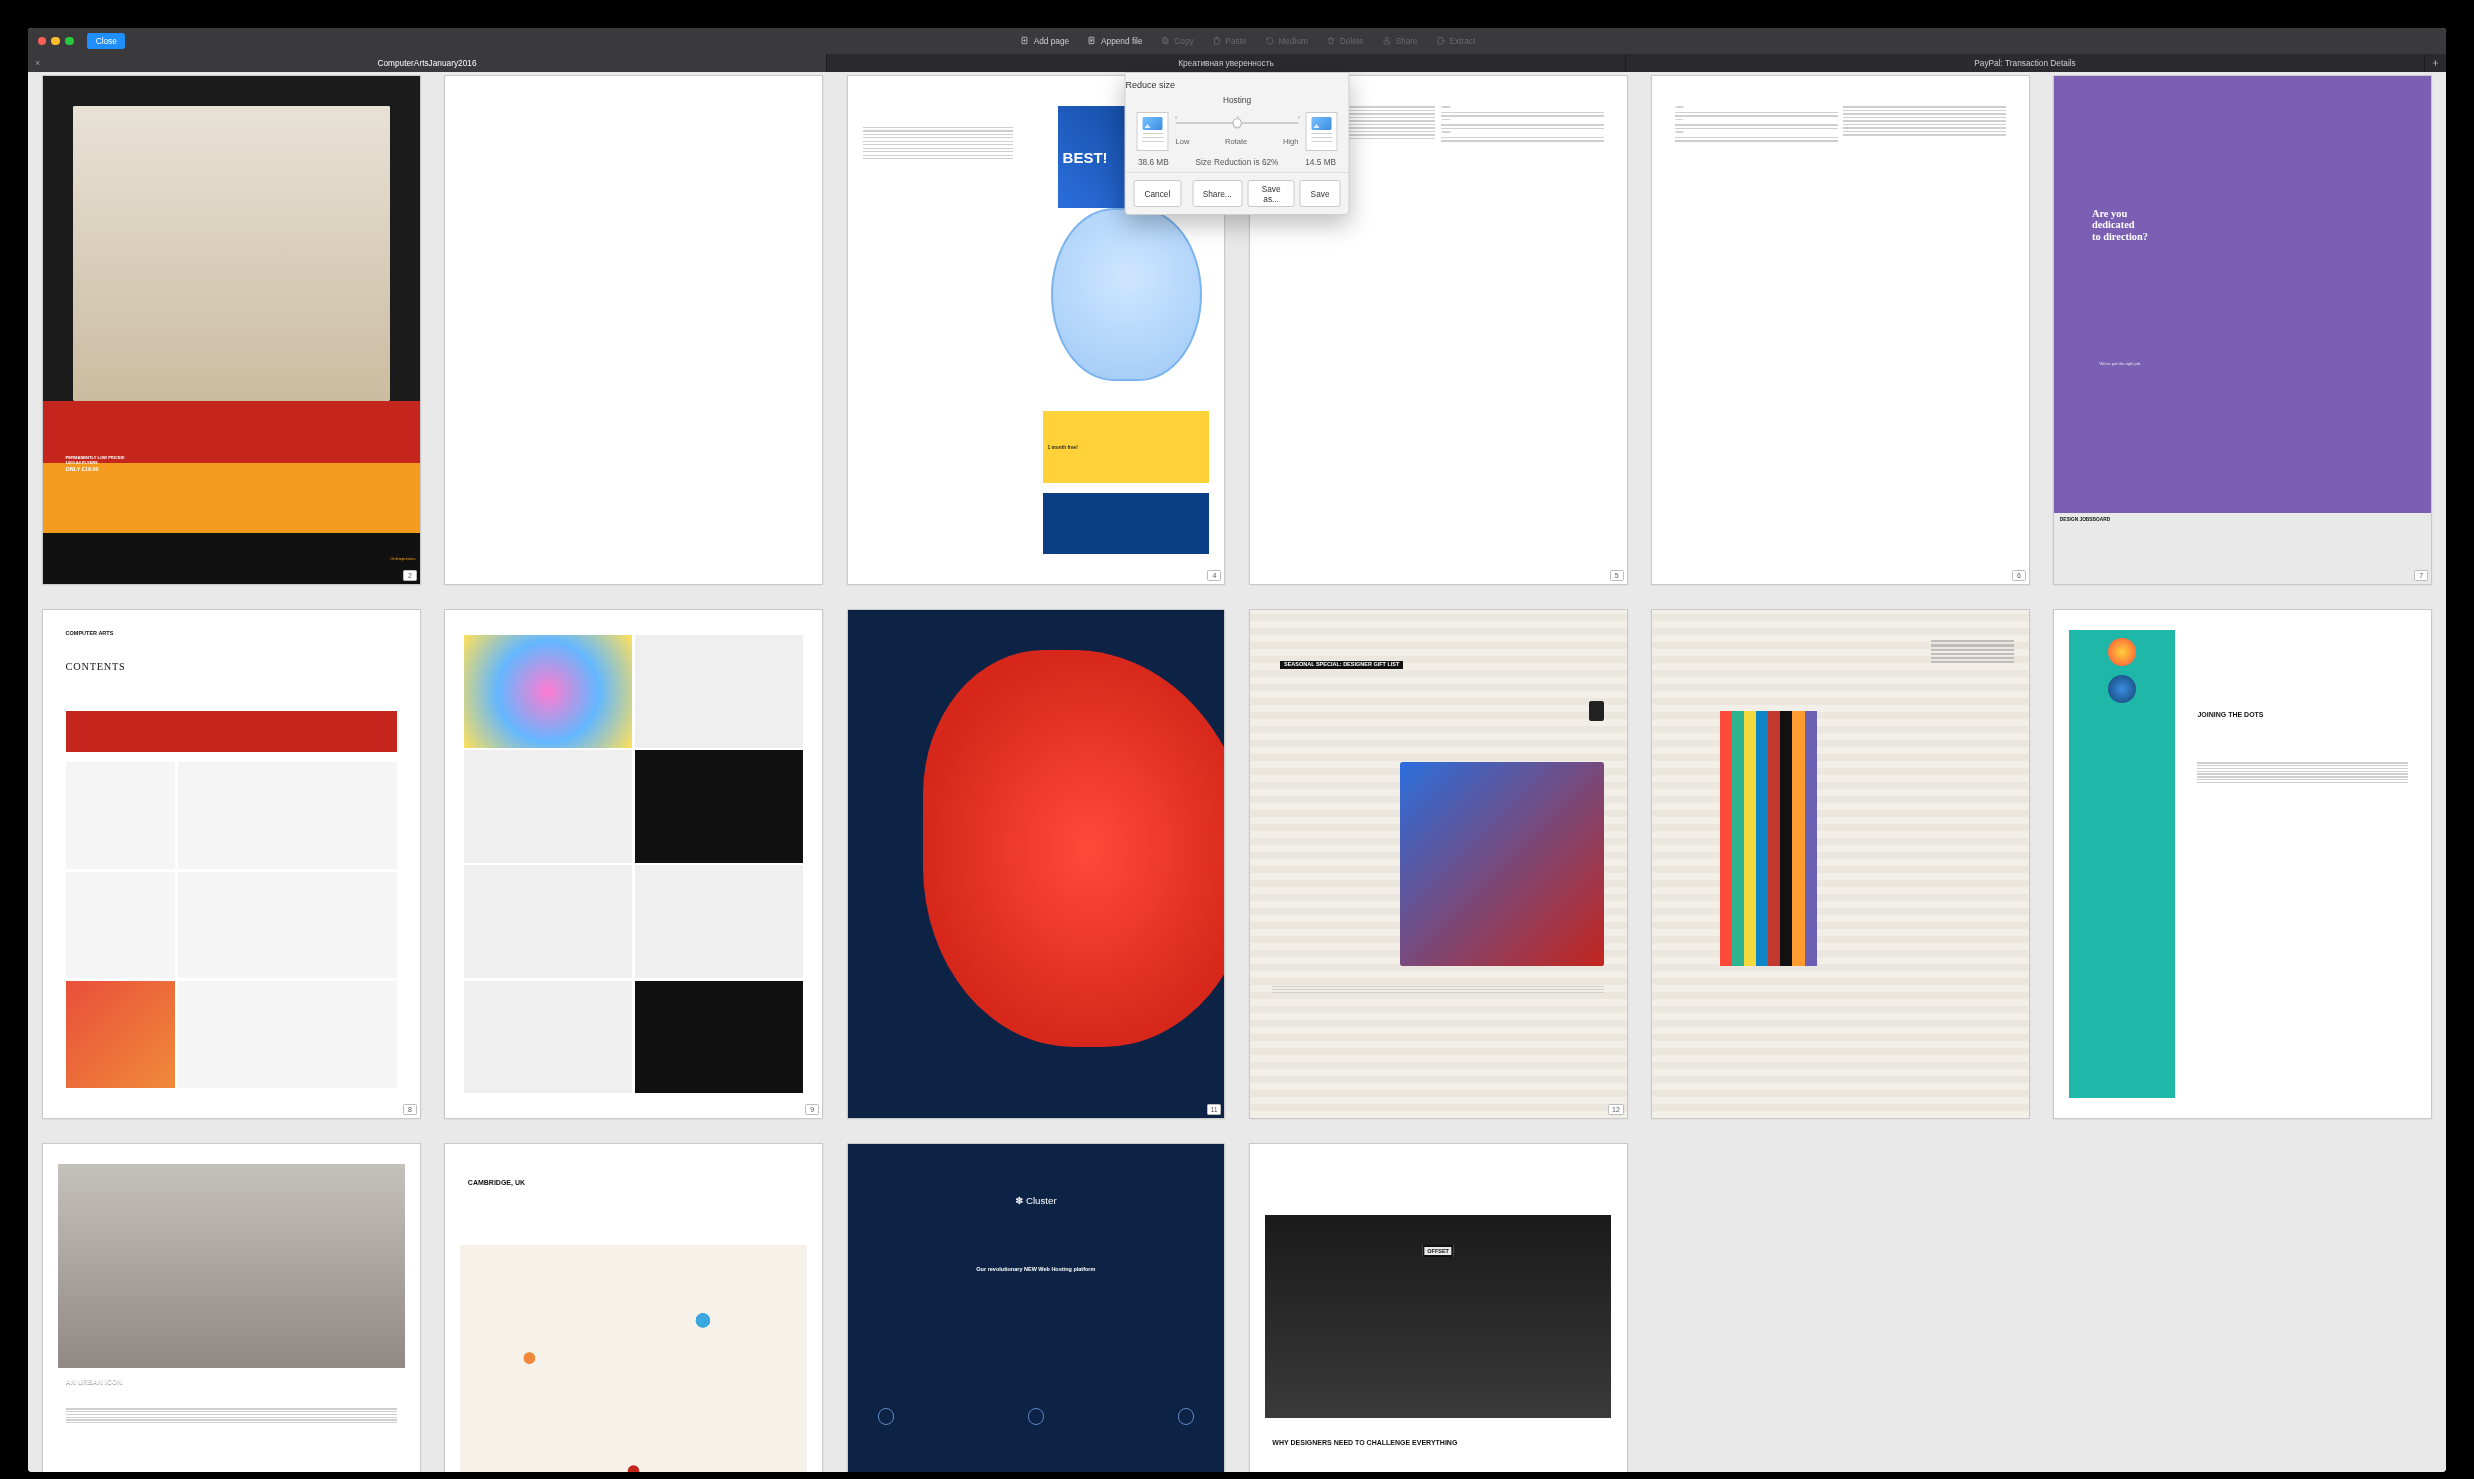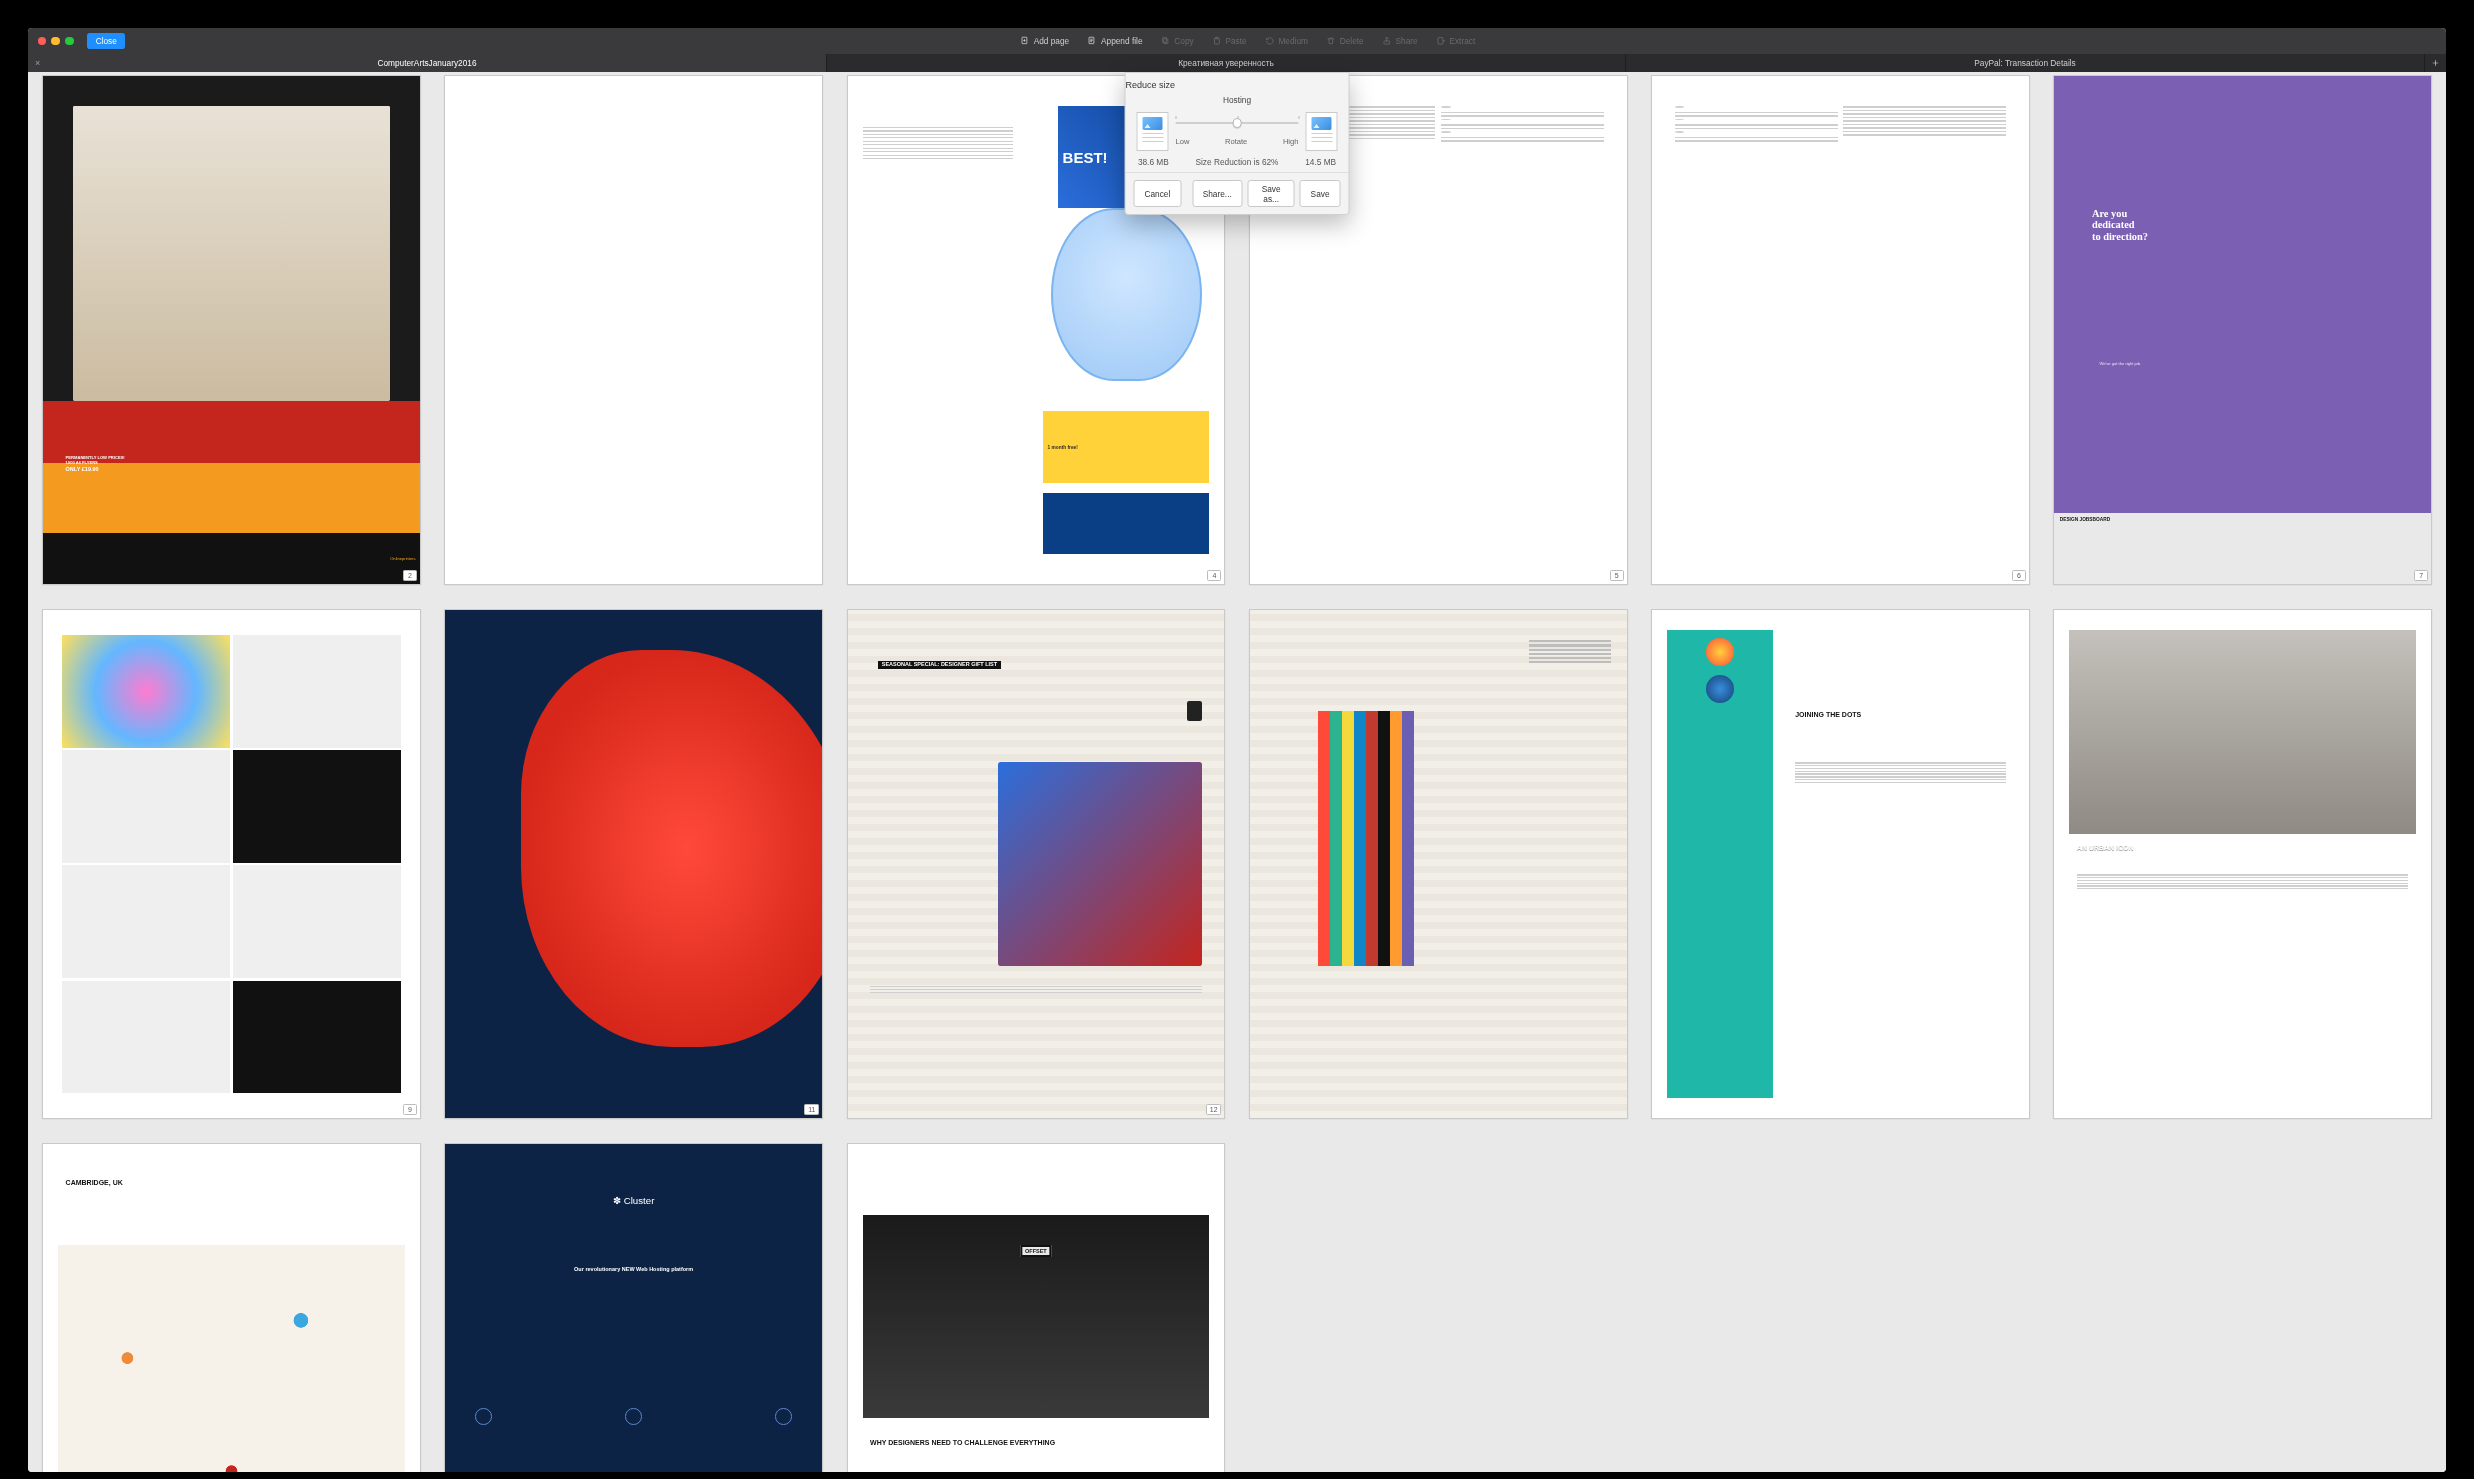--- a/index.html
+++ b/index.html
@@ -489,20 +489,34 @@
           <span>Are you</span><br>
           <span>dedicated</span><br>
           <span>to direction?</span>
         </div>
         <div class="sub">We've got the right job.</div>
         <div class="band">DESIGN
 JOBSBOARD</div>
         <div class="page-badge">7</div>
       </div>
 
+      <div class="thumb t8">
+        <div class="title">COMPUTER ARTS</div>
+        <div class="title2">CONTENTS</div>
+        <div class="bar"></div>
+        <div class="grid">
+          <div class="cell"></div>
+            <div class="cell"></div>
+          <div class="cell"></div>
+            <div class="cell"></div>
+          <div class="cell pd"></div>
+            <div class="cell"></div>
+        </div>
+        <div class="page-badge">8</div>
+      </div>
 
       <div class="thumb t9">
         <div class="grid">
           <div class="cell burst"></div>
             <div class="cell"></div>
           <div class="cell"></div>
             <div class="cell dark"></div>
           <div class="cell"></div>
             <div class="cell"></div>
           <div class="cell"></div>

